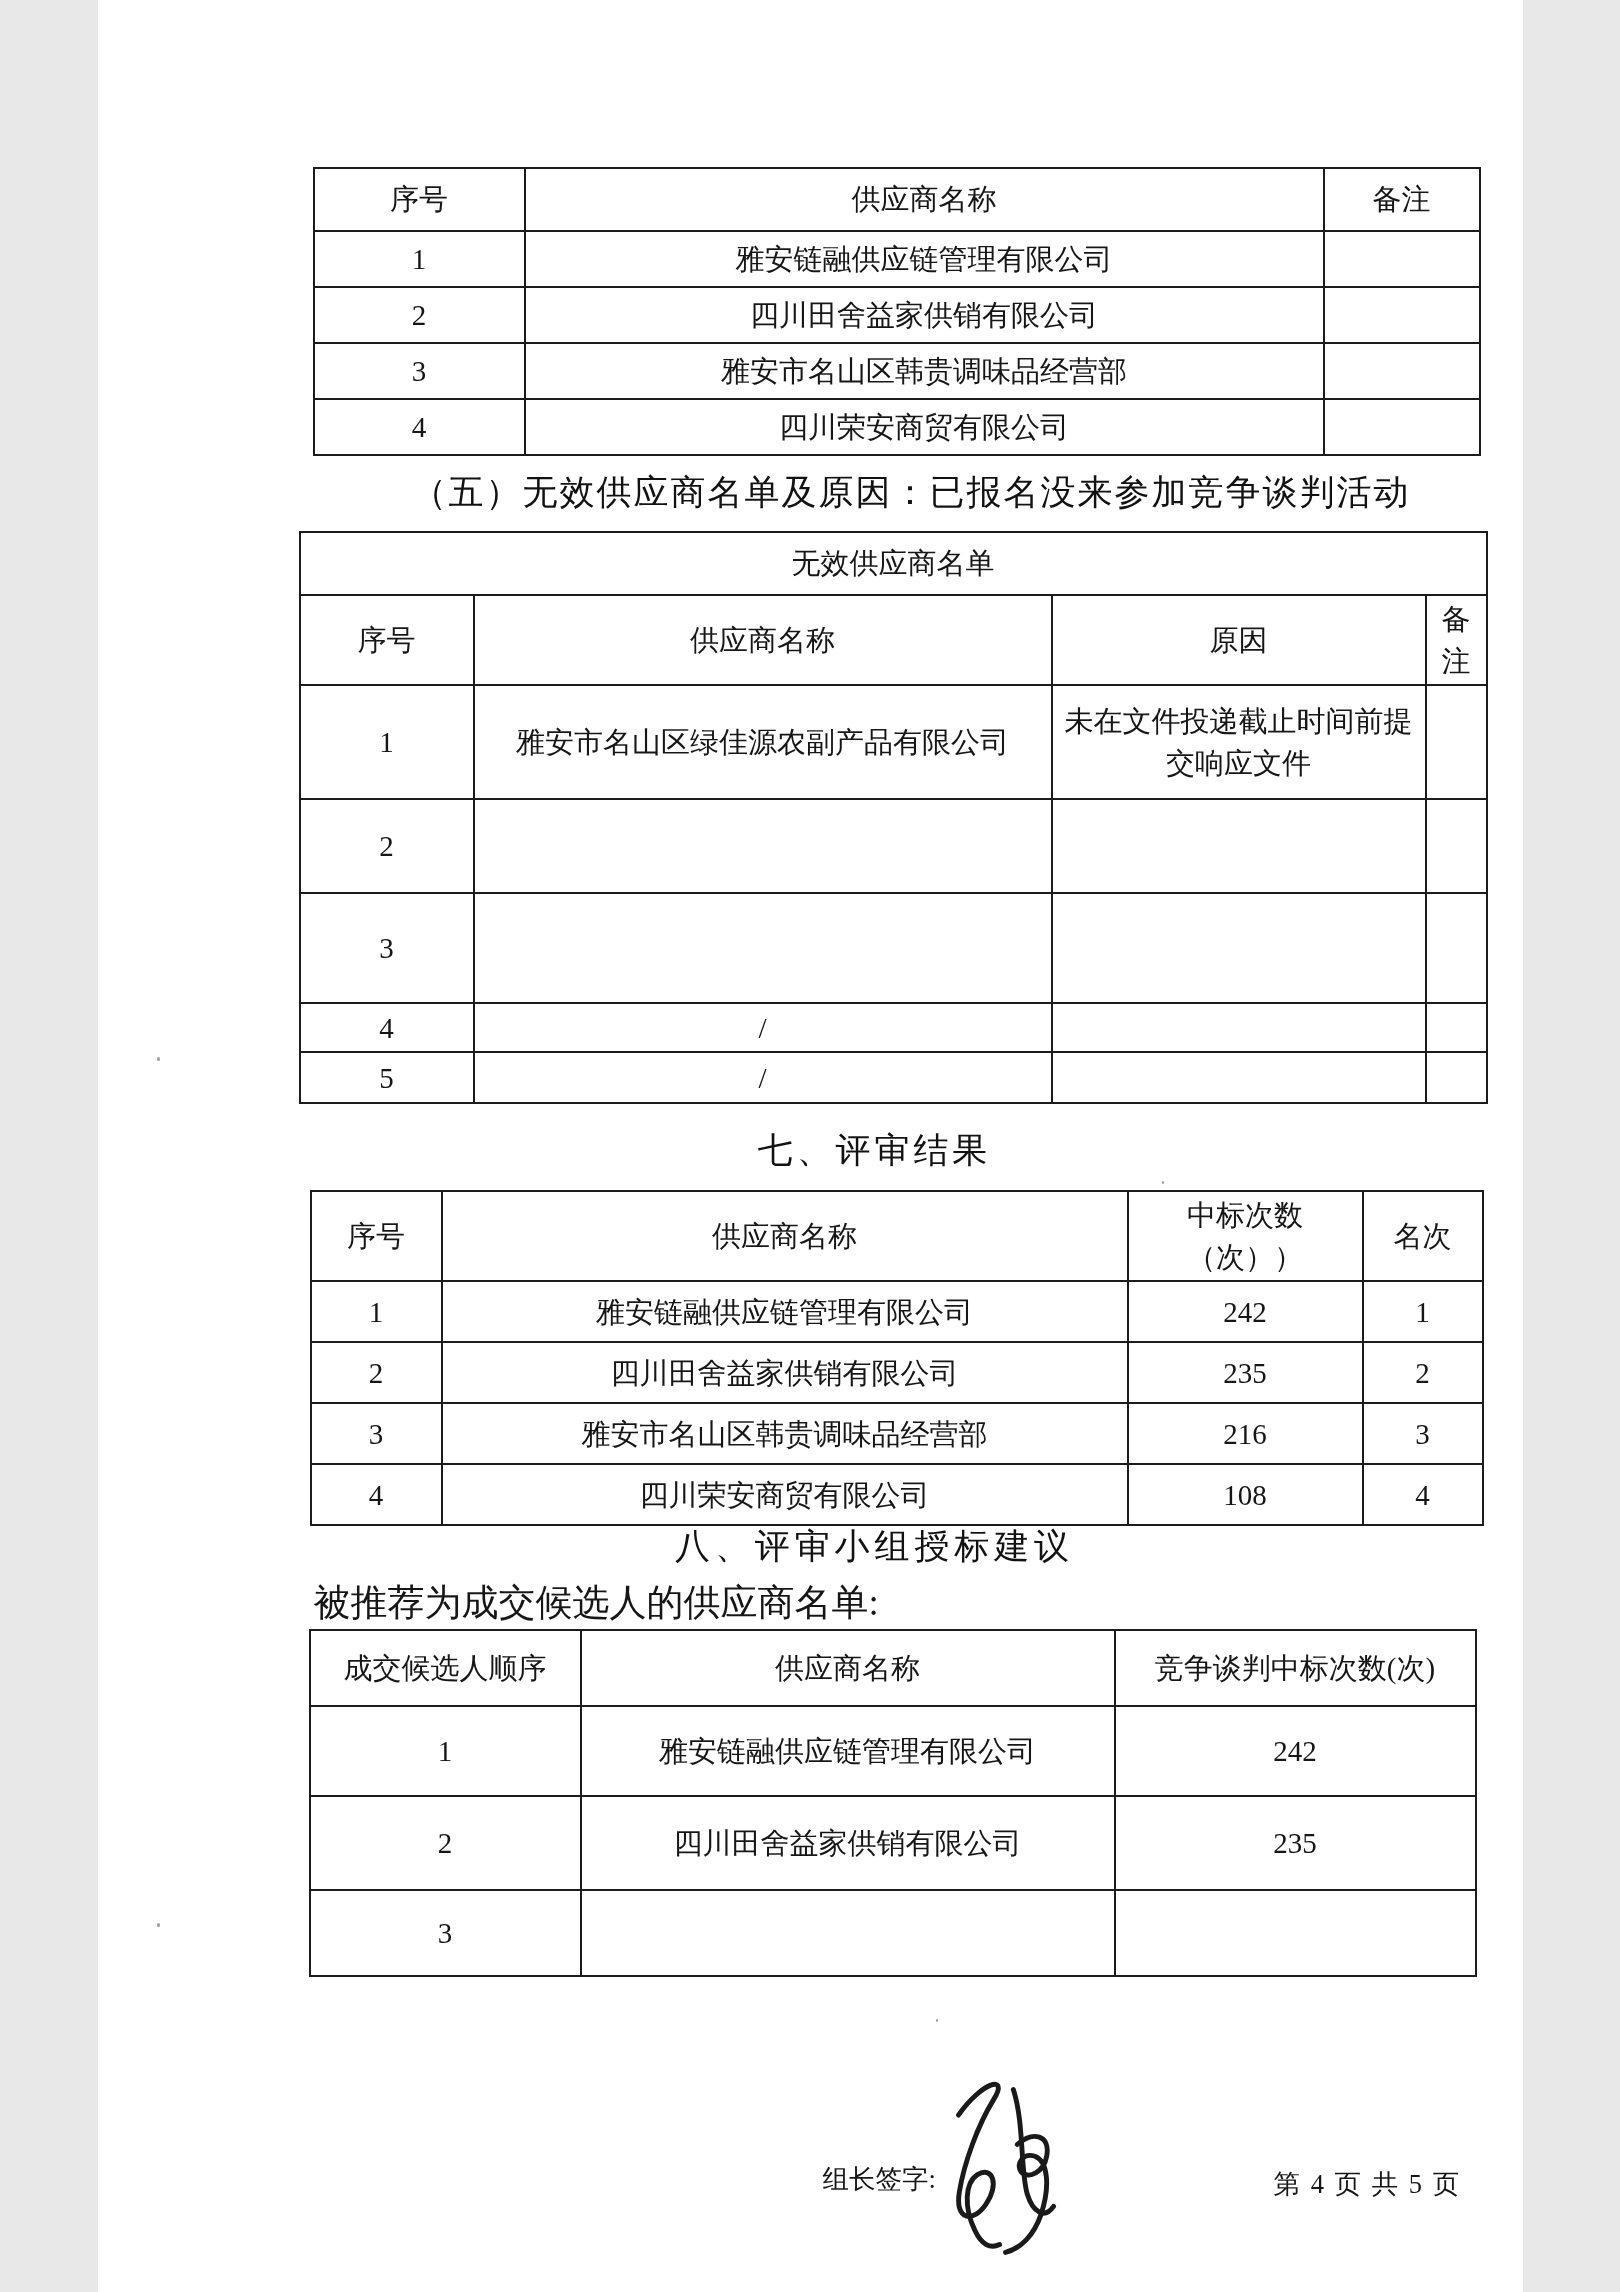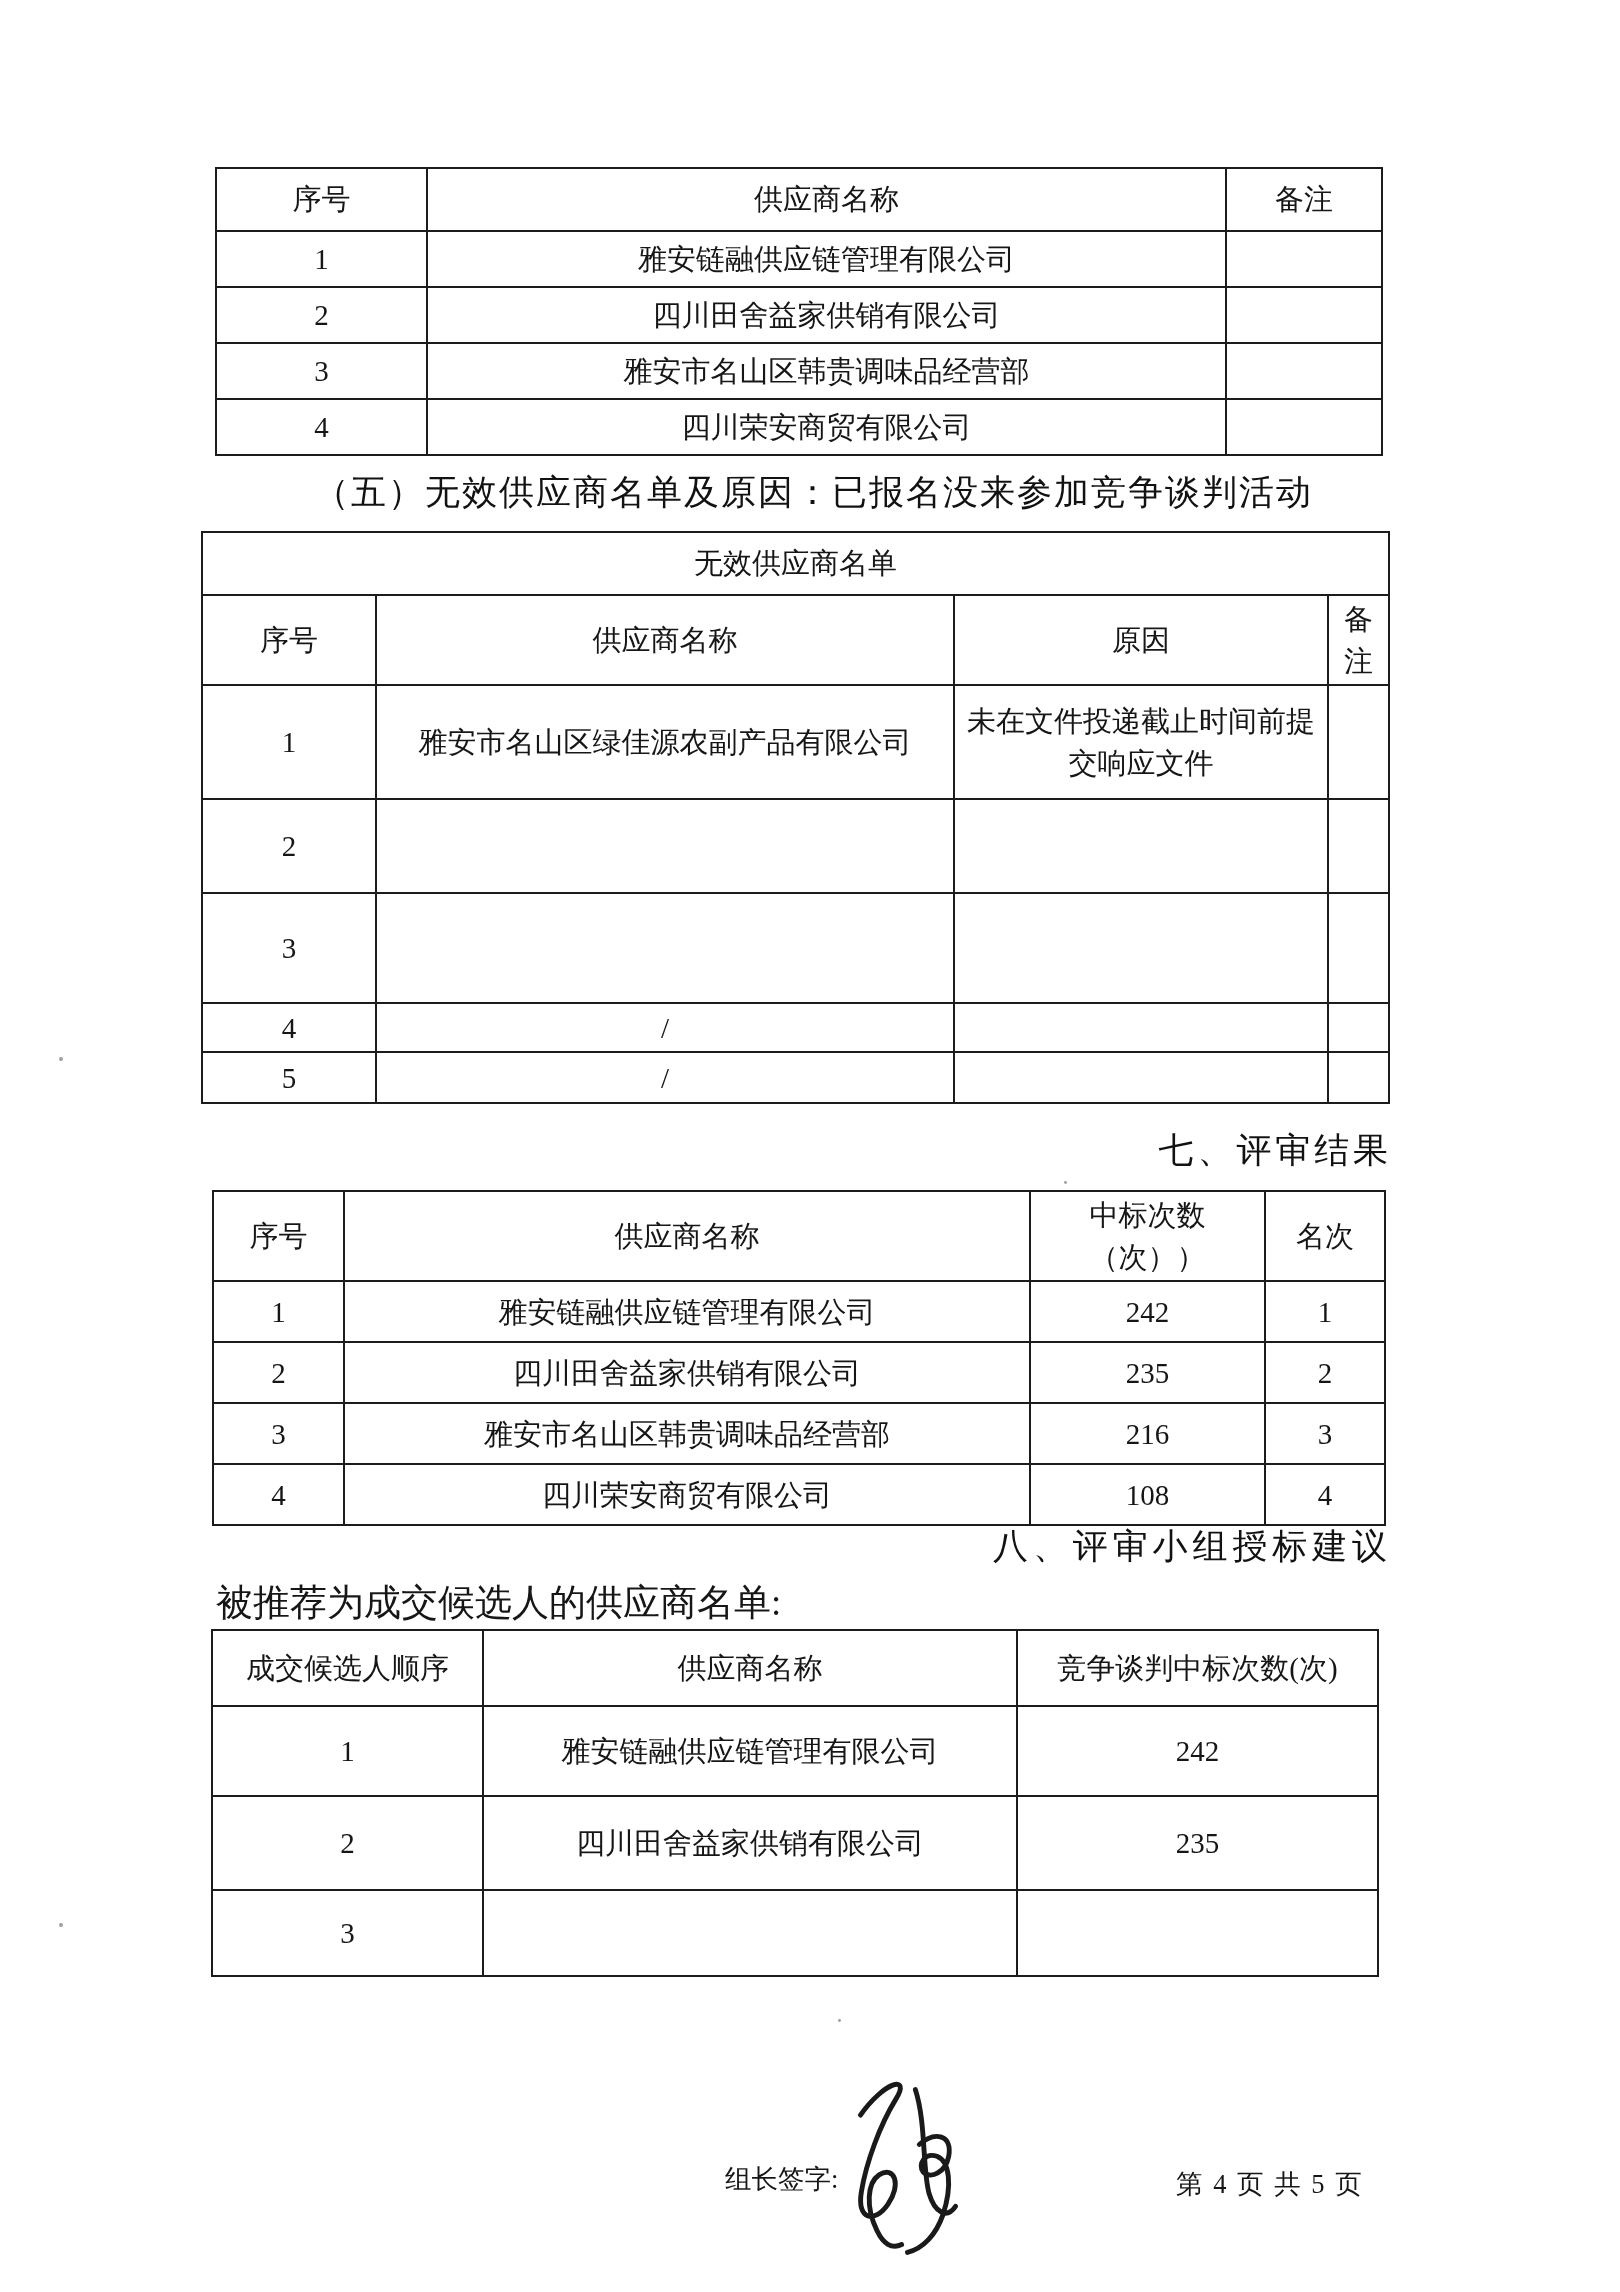--- a/index.html
+++ b/index.html
@@ -1,18 +1,18 @@
 <!DOCTYPE html>
 <html><head>
 <meta charset="utf-8">
 <style>
   html,body{margin:0;padding:0;background:#e8e8e8;}
   .page{
     position:relative;
-    width:1620px;height:2293px;
+    width:1425px;height:2293px;
     margin:0 auto;
     background:#ffffff;
     font-family:"Liberation Serif","DejaVu Serif",serif;
     color:#161616;
     overflow:hidden;
   }
   table.doc{
     position:absolute;
     border-collapse:collapse;
     table-layout:fixed;
@@ -32,21 +32,21 @@
   .heading{
     position:absolute;
     font-weight:normal;
     font-size:35px;
     white-space:nowrap;
     color:#121212;
   }
   .center-band{
     position:absolute;
     left:162px;width:1230px;
-    text-align:right;
+    text-align:center;
   }
   .plain-text{
     position:absolute;
     font-size:37px;
     white-space:nowrap;
   }
   .footer-label{
     position:absolute;
     left:725px;top:2161px;
     font-size:26.5px;

